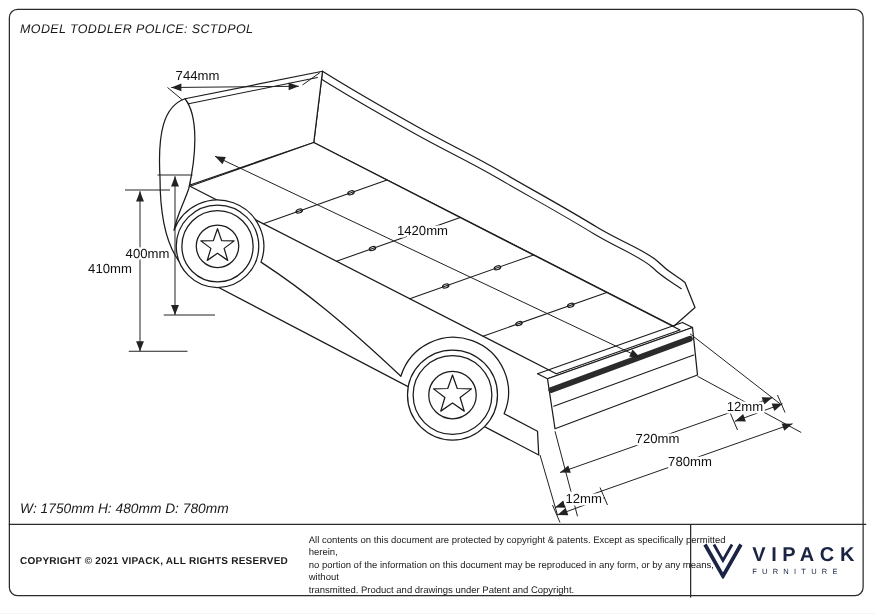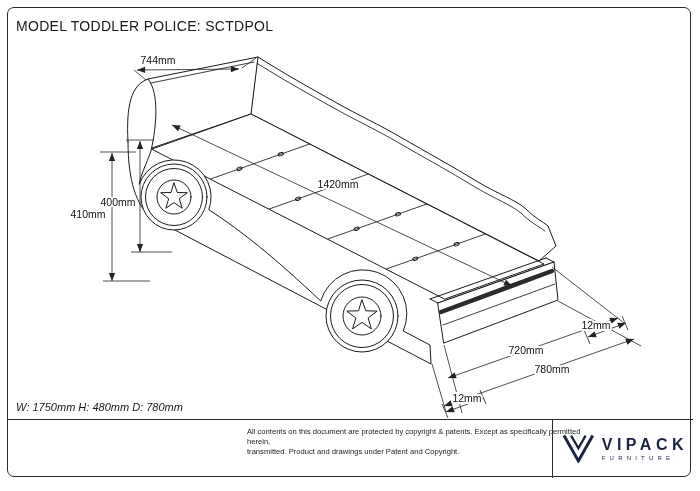--- a/index.html
+++ b/index.html
@@ -1,20 +1,20 @@
 <!DOCTYPE html>
 <html><head>
 <meta charset="utf-8">
 <style>
   html,body{margin:0;padding:0;background:#e8e8e8;}
   .page{position:relative;width:700px;height:491px;background:#fff;
         font-family:"Liberation Sans",sans-serif;color:#1a1a1a;overflow:hidden;margin:0 auto;}
   .frame{position:absolute;left:7px;top:7px;width:684px;height:470px;
          border:1.3px solid #2b2b2b;border-radius:7px;box-sizing:border-box;}
-  .page-title{position:absolute;left:16px;top:18px;font-size:14px;letter-spacing:.3px;}
+  .page-title{position:absolute;left:16px;top:18px;font-size:10px;letter-spacing:.3px;font-style:italic;}
   .specs{position:absolute;left:16px;top:401px;font-size:11px;font-style:italic;}
   .hsep{position:absolute;left:7px;top:419px;width:686px;height:0;border-top:1.2px solid #2b2b2b;}
   .vsep{position:absolute;left:552px;top:420px;width:0;height:58px;border-left:1.2px solid #2b2b2b;}
   .copyright{position:absolute;left:16px;top:419px;height:59px;display:flex;align-items:center;
              font-size:8px;font-weight:bold;letter-spacing:.2px;}
   .legal{position:absolute;left:200px;top:427px;width:348px;font-size:7.6px;line-height:10px;color:#222;margin-left:47px;}
   .logo{position:absolute;left:562px;top:419px;width:126px;height:59px;
         display:flex;align-items:center;gap:7px;}
   .logo-text{display:flex;flex-direction:column;}
   .brand{font-size:16px;font-weight:600;letter-spacing:4.5px;color:#1b2444;line-height:17px;}
@@ -119,23 +119,25 @@
       <text class="dim-label" x="552" y="373">780mm</text>
       <text class="dim-label" x="467" y="402">12mm</text>
     </g>
   </svg>
 
   <div class="specs">W: 1750mm H: 480mm D: 780mm</div>
 
   <div class="hsep"></div>
   <div class="vsep"></div>
 
+  <div class="copyright">COPYRIGHT © 2021 VIPACK, ALL RIGHTS RESERVED</div>
 
   <div class="legal">
     <div>All contents on this document are protected by copyright &amp; patents. Except as specifically permitted herein,</div>
+    <div>no portion of the information on this document may be reproduced in any form, or by any means, without</div>
     <div>transmitted. Product and drawings under Patent and Copyright.</div>
   </div>
 
   <div class="logo">
     <svg width="33" height="29" viewBox="0 0 33 29" style="position:static">
       <path d="M2,1.5 L16.5,27 L31,1.5" fill="none" stroke="#1b2444" stroke-width="3"></path>
       <path d="M9.2,1.5 L16.5,14.3 L23.8,1.5" fill="none" stroke="#1b2444" stroke-width="2.3"></path>
     </svg>
     <div class="logo-text">
       <div class="brand">VIPACK</div>

